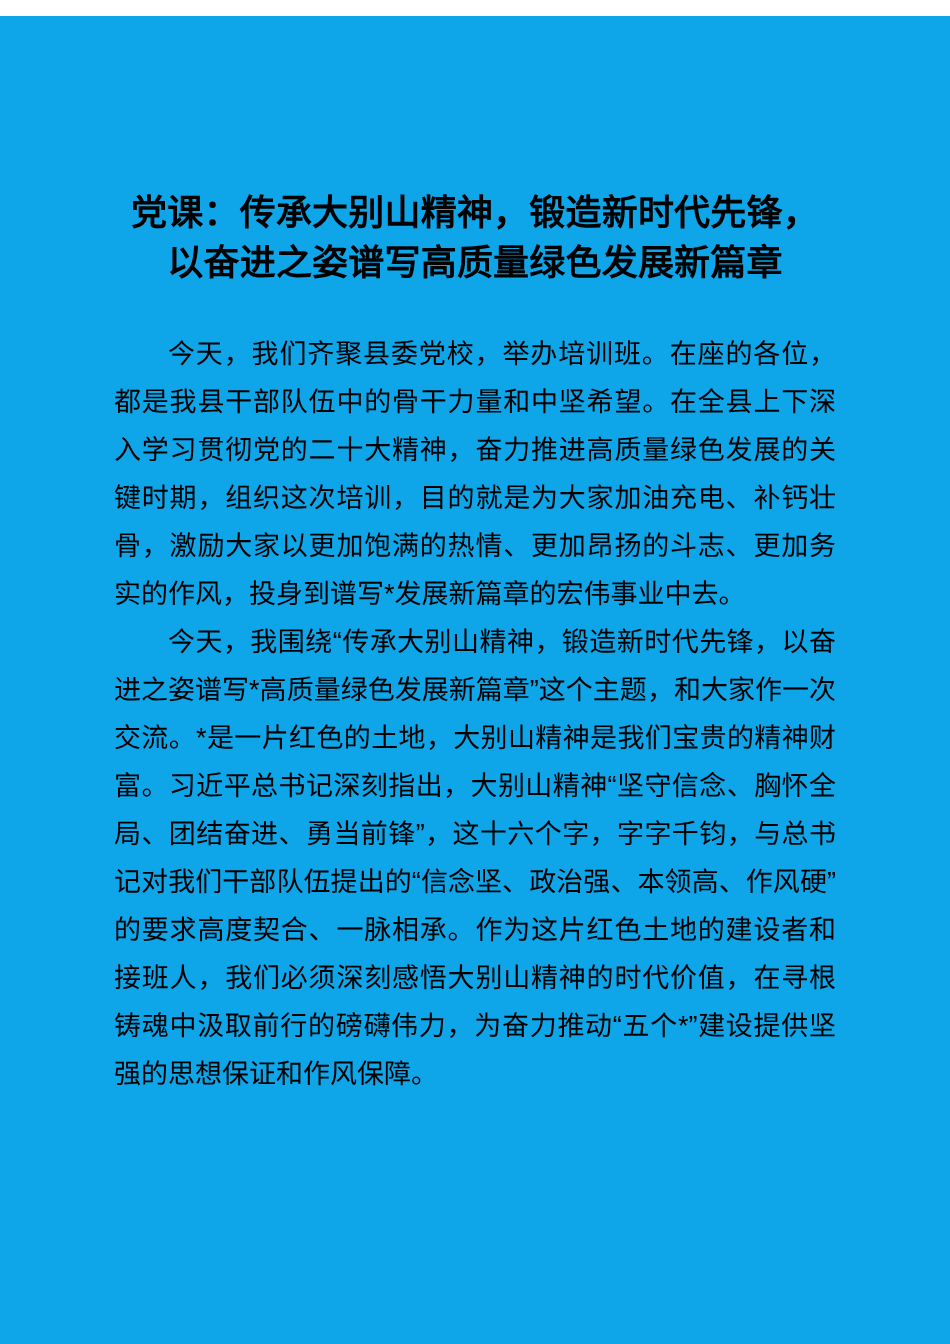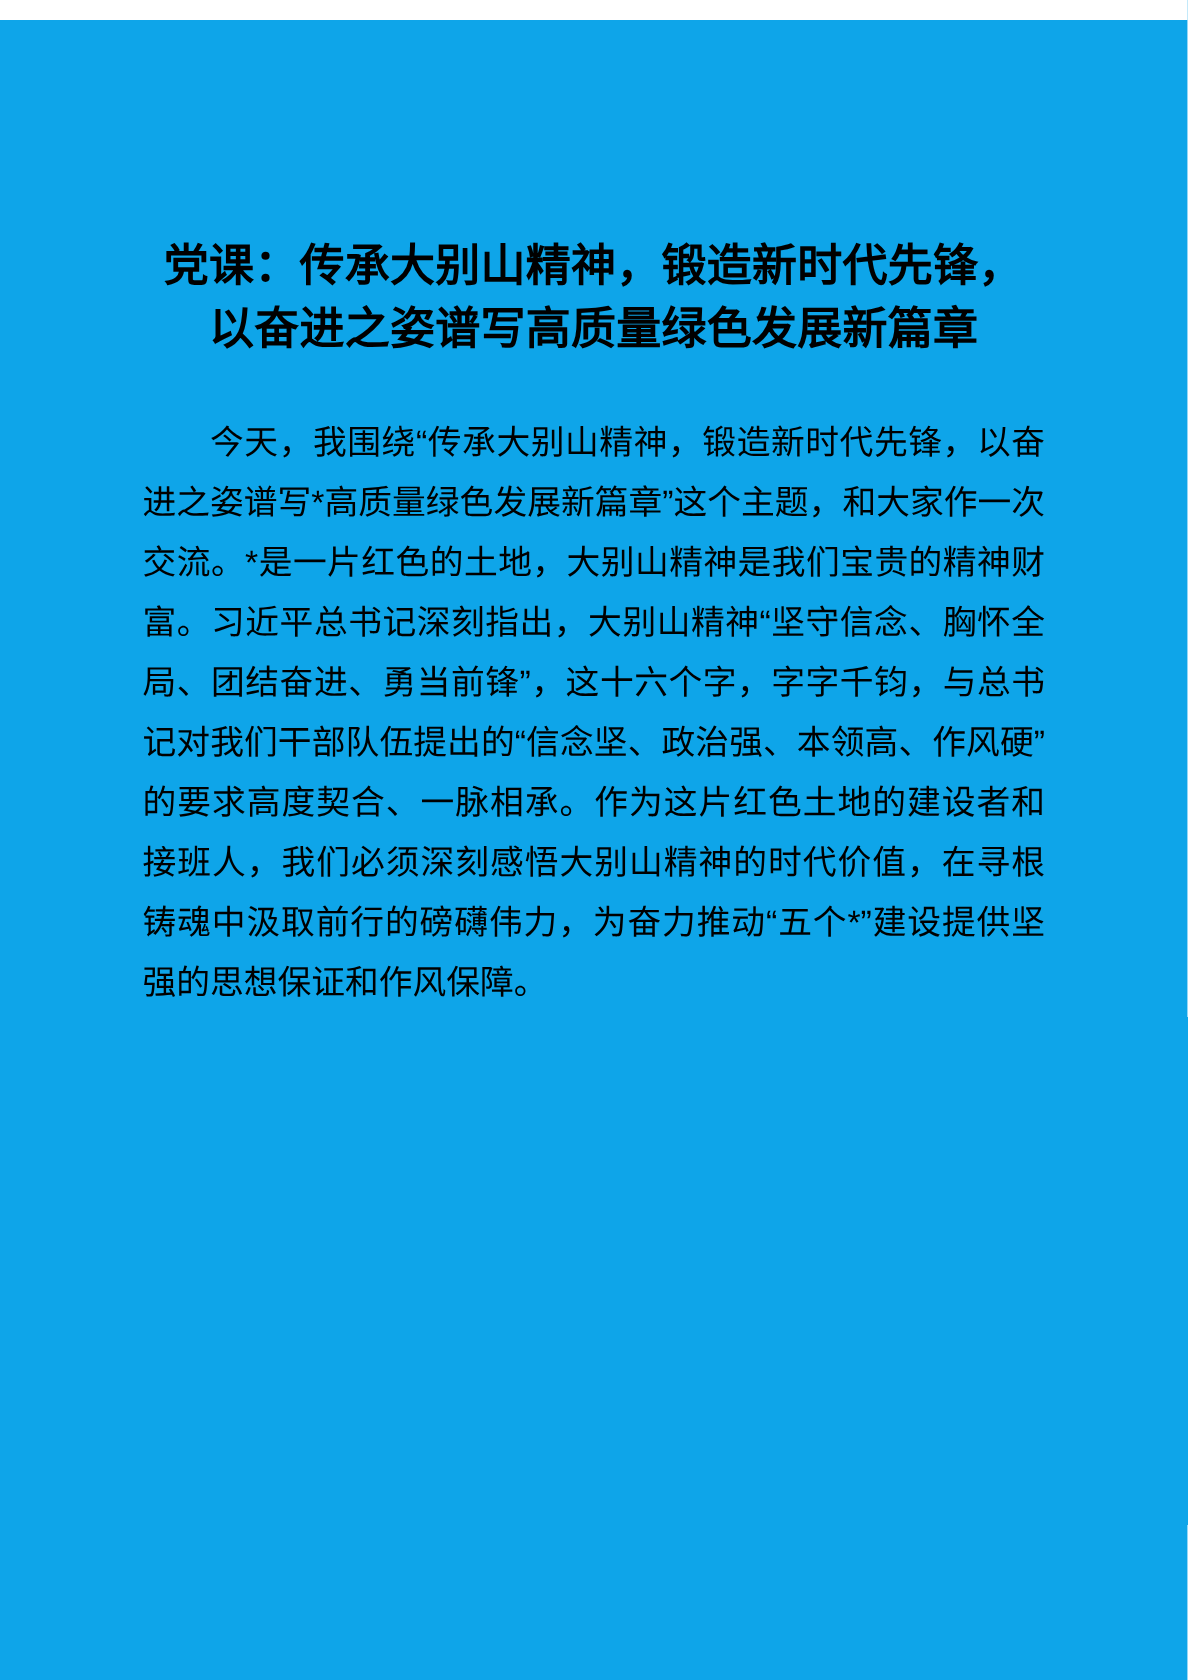--- a/index.html
+++ b/index.html
@@ -71,18 +71,19 @@
 <body>
 
 <div class="page">
   <div class="content">
 
     <h1 class="doc-title">党课：传承大别山精神，锻造新时代先锋，以奋进之姿谱写高质量绿色发展新篇章</h1>
 
     <div class="body-block">
 
 
+      <p class="para indent">今天，我们齐聚县委党校，举办培训班。在座的各位，都是我县干部队伍中的骨干力量和中坚希望。在全县上下深入学习贯彻党的二十大精神，奋力推进高质量绿色发展的关键时期，组织这次培训，目的就是为大家加油充电、补钙壮骨，激励大家以更加饱满的热情、更加昂扬的斗志、更加务实的作风，投身到谱写*发展新篇章的宏伟事业中去。</p>
 
       <p class="para indent">今天，我围绕“传承大别山精神，锻造新时代先锋，以奋进之姿谱写*高质量绿色发展新篇章”这个主题，和大家作一次交流。*是一片红色的土地，大别山精神是我们宝贵的精神财富。习近平总书记深刻指出，大别山精神“坚守信念、胸怀全局、团结奋进、勇当前锋”，这十六个字，字字千钧，与总书记对我们干部队伍提出的“信念坚、政治强、本领高、作风硬”的要求高度契合、一脉相承。作为这片红色土地的建设者和接班人，我们必须深刻感悟大别山精神的时代价值，在寻根铸魂中汲取前行的磅礴伟力，为奋力推动“五个*”建设提供坚强的思想保证和作风保障。</p>
 
     </div>
   </div>
 </div>
 
 </body></html>

